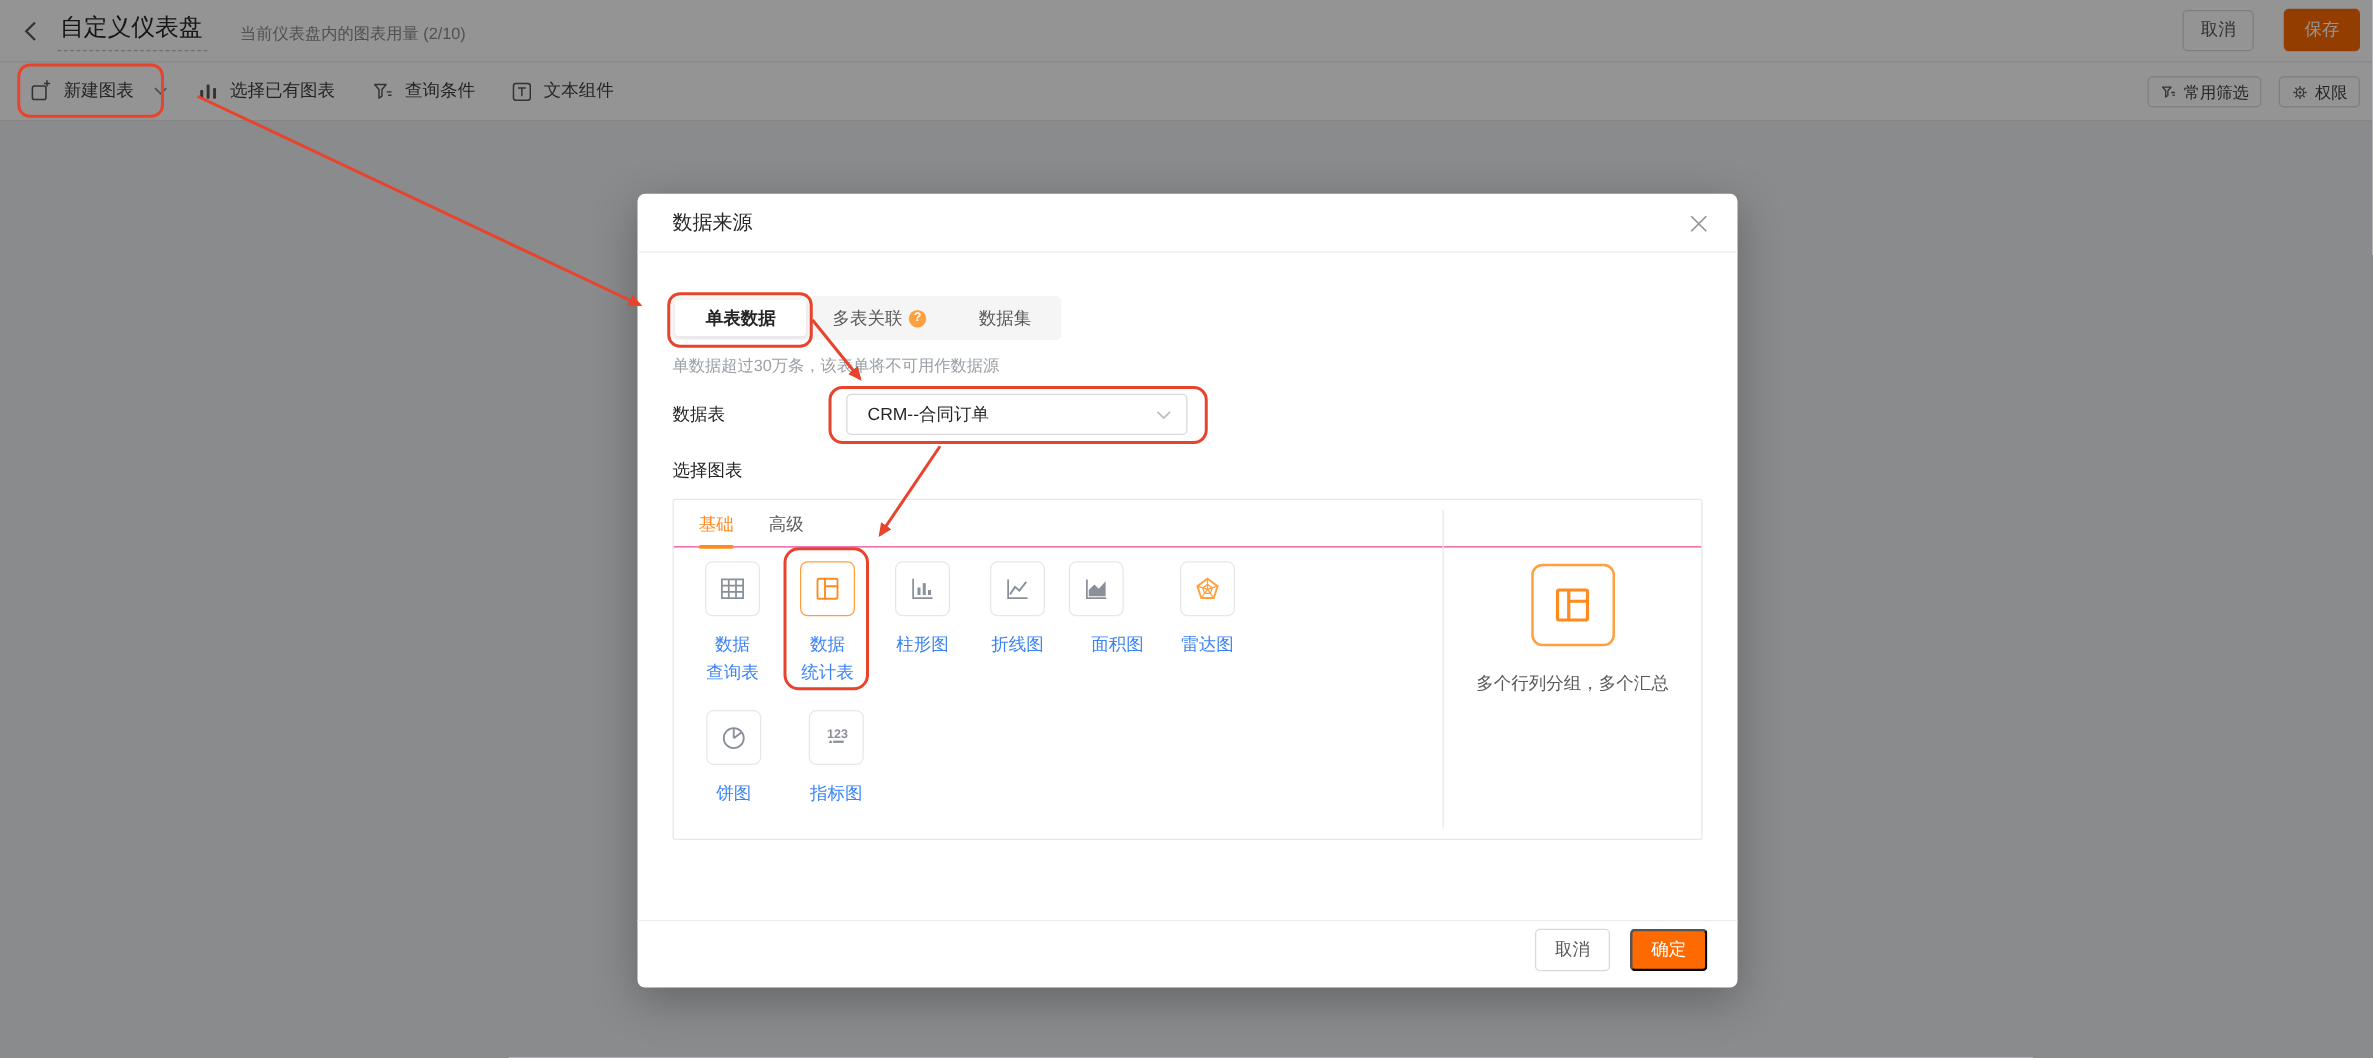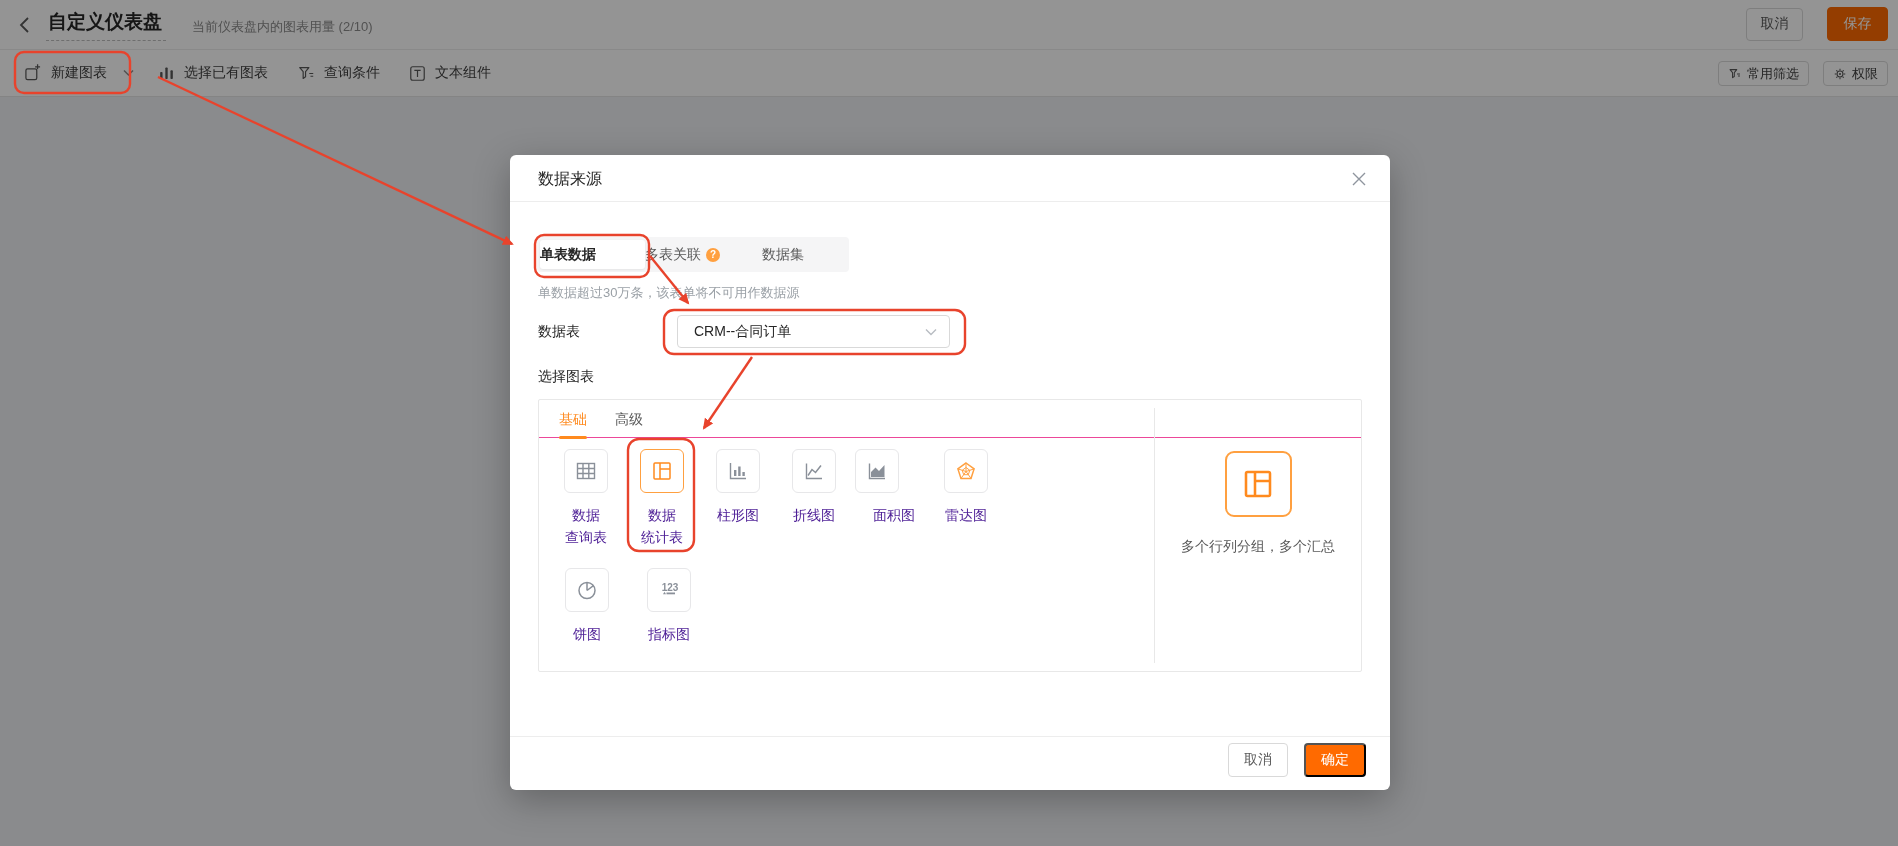--- a/index.html
+++ b/index.html
@@ -6,21 +6,21 @@
     --accent:#ff6a00; --accent_mid:#ff8a1e; --accent_light:#ffa040;
     --annotation:#e8432c; --icon_grey:#8a9099;
   }
   *{box-sizing:border-box; margin:0; padding:0;}
   html,body{width:1898px;height:846px;overflow:hidden;}
   body{font-family:"Liberation Sans",sans-serif;font-size:14px;color:#262626;background:#eef0f3;position:relative;}
 
   
   .topbar{position:absolute;left:0;top:0;width:100%;height:49px;background:#fff;display:flex;align-items:center;z-index:1;}
   .back-btn{margin-left:14px;width:22px;height:22px;display:flex;align-items:center;justify-content:center;cursor:pointer;color:#595959;}
-  .page-title{margin-left:10px;font-size:19px;font-weight:bold;border-bottom:1px dashed #bdbdbd;padding:0 4px 5px 2px;}
+  .page-title{margin-left:10px;font-size:19px;font-weight:normal;border-bottom:1px dashed #bdbdbd;padding:0 4px 5px 2px;}
   .usage{margin-left:26px;font-size:13px;color:#8c8c8c;margin-top:4px;}
   .topbar-right{position:absolute;right:10px;top:7px;display:flex;align-items:center;}
   .btn{display:inline-flex;align-items:center;justify-content:center;border-radius:4px;font-size:14px;cursor:pointer;}
   .btn-plain{width:57px;height:33px;background:#fff;border:1px solid #d9d9d9;color:#595959;}
   .btn-primary{width:61px;height:34px;background:var(--accent,#ff6a00);border:1px solid var(--accent,#ff6a00);color:#fff;margin-left:24px;}
 
   .toolbar{position:absolute;left:0;top:49px;width:100%;height:48px;background:#fff;border-top:1px solid #ececec;border-bottom:1px solid #e3e3e3;z-index:1;}
   .tool-item{position:absolute;top:0;height:46px;display:flex;align-items:center;gap:8px;color:#404040;cursor:pointer;}
   .tool-item svg{flex:0 0 auto;}
   .chip-group{position:absolute;right:10px;top:11px;display:flex;gap:14px;}
@@ -31,21 +31,21 @@
   .overlay{position:absolute;inset:0;background:rgba(0,0,0,0.42);z-index:10;}
 
   
   .modal{position:absolute;left:510px;top:155px;width:880px;height:635px;background:#fff;border-radius:6px;
          box-shadow:0 10px 36px rgba(0,0,0,.28);z-index:20;}
   .modal-header{position:absolute;left:0;top:0;right:0;height:47px;border-bottom:1px solid #ededed;}
   .modal-title{position:absolute;left:28px;top:0;line-height:47px;font-size:16px;font-weight:500;}
   .modal-close{position:absolute;right:22px;top:15px;width:18px;height:18px;display:flex;align-items:center;justify-content:center;cursor:pointer;color:#8f959e;}
 
   .src-tabs{position:absolute;left:27px;top:82px;width:312px;height:35px;background:#f5f5f6;border-radius:4px;display:flex;padding:3px;}
-  .src-tab{display:flex;align-items:center;justify-content:flex-start;gap:5px;height:29px;border-radius:3px;color:#595959;cursor:pointer;}
+  .src-tab{display:flex;align-items:center;justify-content:center;gap:5px;height:29px;border-radius:3px;color:#595959;cursor:pointer;}
   .src-tab.active{background:#fff;font-weight:bold;color:#262626;box-shadow:0 1px 3px rgba(0,0,0,.08);}
   .t1{width:105px;} .t2{width:117px;} .t3{width:84px;}
   .help-badge{width:14px;height:14px;border-radius:50%;background:var(--accent_light,#ffa040);color:#fff;font-size:10px;font-weight:bold;
               display:flex;align-items:center;justify-content:center;line-height:14px;}
 
   .helper{position:absolute;left:28px;top:129px;font-size:13px;color:#9aa0a6;}
 
   .form-label{position:absolute;left:28px;top:160px;height:33px;line-height:33px;font-weight:500;}
   .select{position:absolute;left:167px;top:160px;width:273px;height:33px;border:1px solid #d9d9d9;border-radius:4px;background:#fff;
           display:flex;align-items:center;padding:0 12px 0 16px;cursor:pointer;}
@@ -58,21 +58,21 @@
   .level-row{position:absolute;left:0;top:0;right:0;height:38px;border-bottom:1px solid #ec4899;}
   .level-tab{position:absolute;top:0;height:38px;line-height:38px;font-size:14px;cursor:pointer;color:#595959;}
   .level-tab.active{color:var(--accent_mid,#ff8a1e);font-weight:500;}
   .level-tab.active::after{content:"";position:absolute;left:0;right:0;bottom:-1px;height:3px;background:var(--accent_mid,#ff8a1e);border-radius:2px;}
   .lv1{left:20px;width:28px;} .lv2{left:76px;width:28px;}
 
   .cell{position:absolute;width:76px;text-align:center;cursor:pointer;}
   .icon-box{width:44px;height:44px;margin:0 auto;border:1px solid #e7e7e9;border-radius:6px;background:#fff;
             display:flex;align-items:center;justify-content:center;}
   .icon-box.selected{border-color:var(--accent_light,#ffa040);}
-  .cell-label{margin-top:11px;font-size:14px;color:#4c1d95;line-height:22px;}
+  .cell-label{margin-top:11px;font-size:14px;color:#3b82f6;line-height:22px;}
   .g{color:var(--icon_grey,#8a9099);} .o{color:var(--accent_mid,#ff8a1e);} .ol{color:var(--accent_light,#ffa040);}
 
   .vdivider{position:absolute;left:615px;top:8px;bottom:8px;width:1px;background:#e8e8e8;}
   .preview{position:absolute;left:616px;top:0;right:0;bottom:0;display:flex;flex-direction:column;align-items:center;}
   .preview-box{margin-top:51px;width:67px;height:66px;border:2px solid var(--accent_light,#ffa040);border-radius:9px;
                display:flex;align-items:center;justify-content:center;}
   .preview-caption{margin-top:21px;font-size:14px;color:#595959;white-space:nowrap;}
 
   .modal-footer-line{position:absolute;left:0;right:0;top:581px;height:1px;background:#ededed;}
   .modal-footer{position:absolute;right:24px;top:588px;display:flex;gap:16px;}

